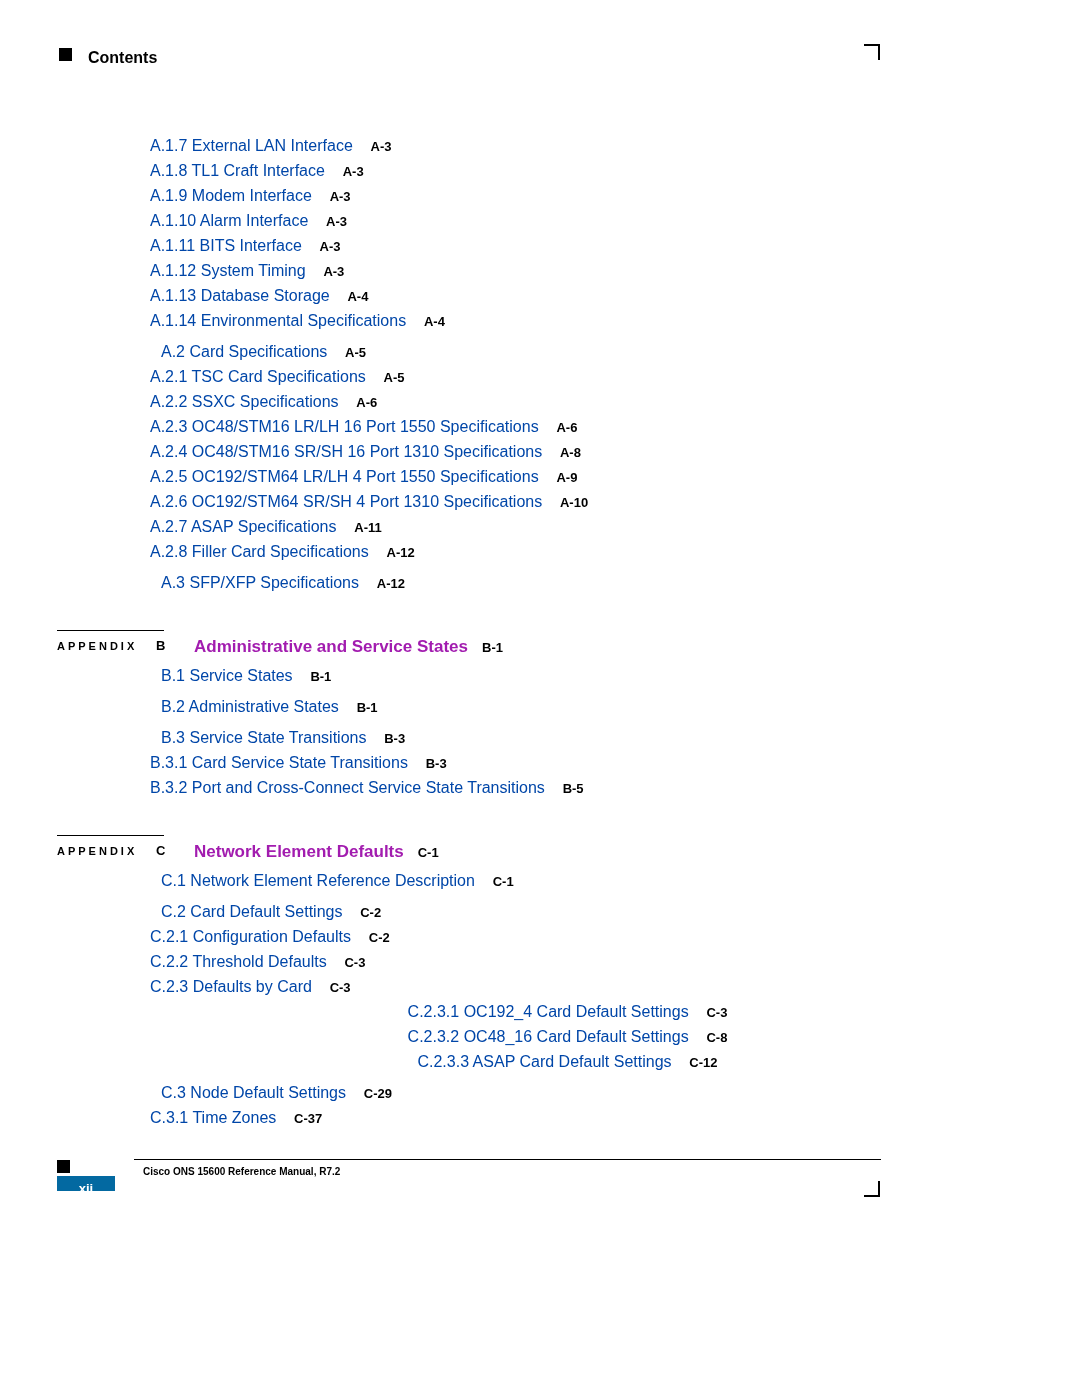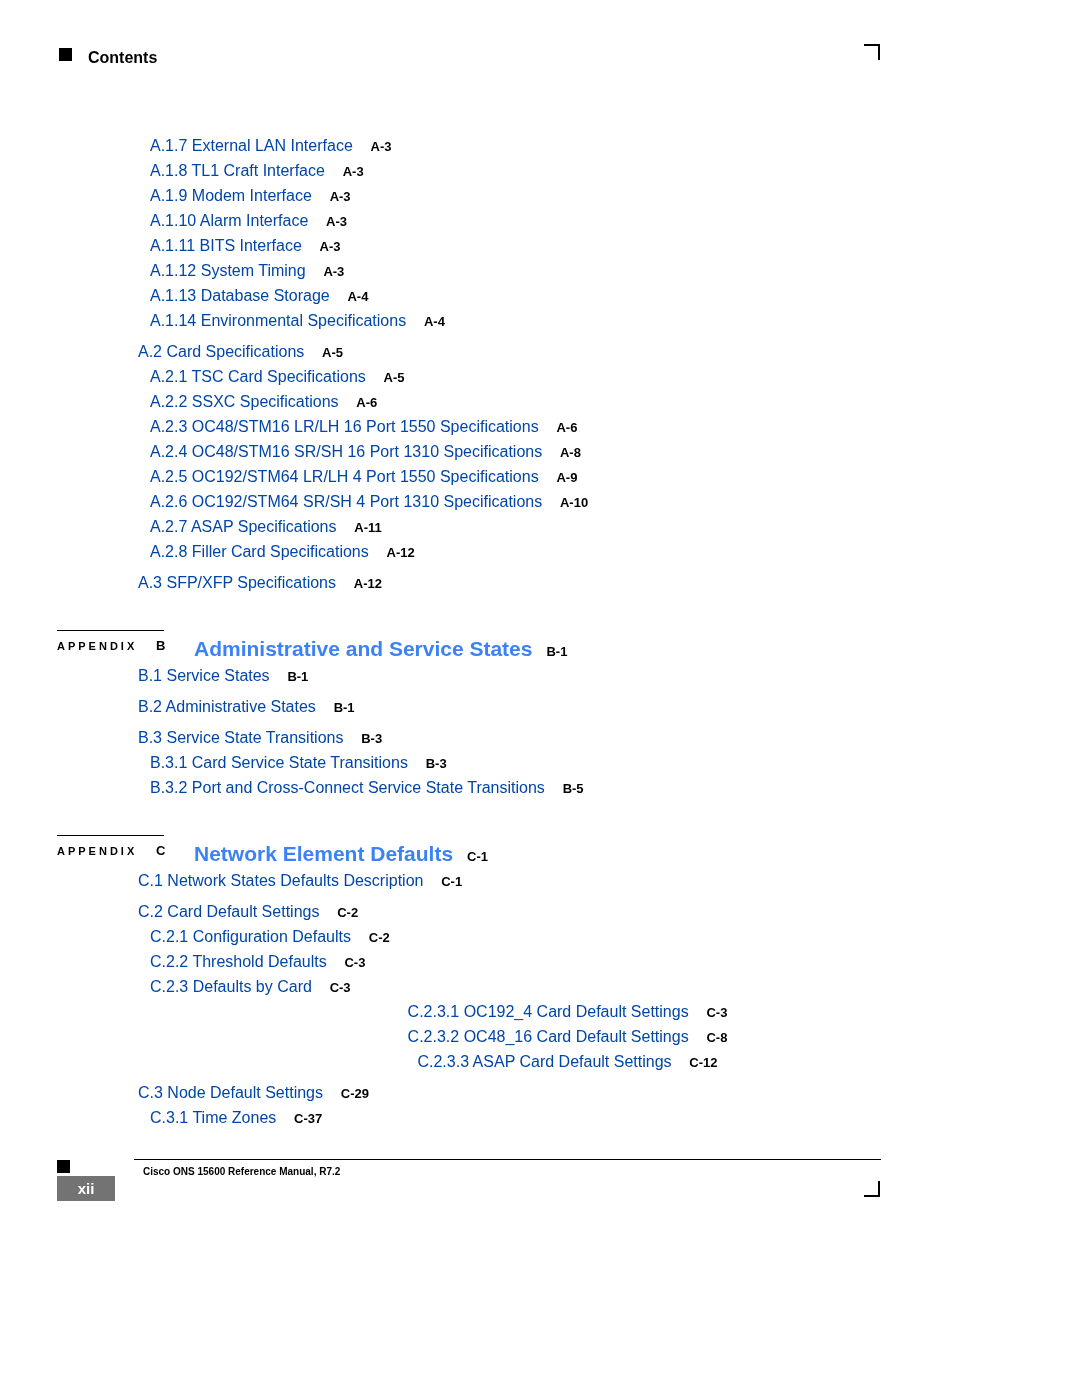--- a/index.html
+++ b/index.html
@@ -20,37 +20,37 @@
 
   
   .toc { position: absolute; left: 57px; top: 138px; width: 800px; }
   .entry { margin-bottom: 9px; line-height: 1.0; white-space: nowrap; }
   .link { color: #0046a8; }
   .pg   { font-weight: bold; color: #000; font-size: 13px; }
   .gap-sm { height: 6px; }
   .gap-md { height: 34px; }
 
   
-  .i1 { margin-left: 81px; }
+  .i1 { margin-left: 104px; }
   .i2 { margin-left: 93px; }
   .i3 { margin-left: 221px; text-align: center; }
 
   
   .apx-row { position: relative; height: 28px; margin-top: 6px; }
   .apx-rule { position: absolute; left: 0; top: -10px; width: 107px; border-top: 1px solid #000; }
   .apx-label { position: absolute; left: 0; top: 0; letter-spacing: 3px; font-size: 11px; font-weight: bold; }
   .apx-letter { position: absolute; left: 99px; top: -2px; font-size: 13px; font-weight: bold; letter-spacing: 0; }
   .apx-title { position: absolute; left: 137px; top: -3px; }
-  .apx-tlink { color: #3b82f6; font-weight: bold; font-size: 21px; }
+  .apx-tlink { color: #a21caf; font-weight: bold; font-size: 17px; }
   .apx-pg { font-weight: bold; font-size: 13px; margin-left: 14px; }
 
   
   .foot-rule { position: absolute; left: 134px; top: 1159px; width: 747px; border-top: 1px solid #000; }
   .foot-title { position: absolute; left: 143px; top: 1166px; font-size: 10px; font-weight: bold; }
-  .foot-page-box { position: absolute; left: 57px; top: 1176px; width: 58px; height: 25px; background: #737373; color: #fff; text-align: center; line-height: 25px; font-weight: bold; font-size: 15px; }
+  .foot-page-box { position: absolute; left: 57px; top: 1176px; width: 58px; height: 15px; background: #0369a1; color: #fff; text-align: center; line-height: 25px; font-weight: bold; font-size: 13px; }
   .foot-sq { position: absolute; left: 57px; top: 1160px; width: 13px; height: 13px; background: #000; }
 </style>
 </head>
 <body>
 
 <div class="page">
 
   <div class="hdr-square"></div>
   <div class="hdr-label">Contents</div>
   <div class="crop-tr"></div>
@@ -99,21 +99,21 @@
 
     <div class="gap-md"></div>
 
     <div class="apx-row">
       <div class="apx-rule"></div>
       <span class="apx-label">APPENDIX</span>
       <span class="apx-letter">C</span>
       <span class="apx-title"><span class="apx-tlink">Network Element Defaults</span><span class="apx-pg">C-1</span></span>
     </div>
 
-    <div class="entry i1"><span class="link">C.1  Network States Defaults Description</span>&nbsp;&nbsp;&nbsp;&nbsp;<span class="pg">C-1</span></div>
+    <div class="entry i1"><span class="link">C.1  Network Element Reference Description</span>&nbsp;&nbsp;&nbsp;&nbsp;<span class="pg">C-1</span></div>
     <div class="gap-sm"></div>
     <div class="entry i1"><span class="link">C.2  Card Default Settings</span>&nbsp;&nbsp;&nbsp;&nbsp;<span class="pg">C-2</span></div>
     <div class="entry i2"><span class="link">C.2.1  Configuration Defaults</span>&nbsp;&nbsp;&nbsp;&nbsp;<span class="pg">C-2</span></div>
     <div class="entry i2"><span class="link">C.2.2  Threshold Defaults</span>&nbsp;&nbsp;&nbsp;&nbsp;<span class="pg">C-3</span></div>
     <div class="entry i2"><span class="link">C.2.3  Defaults by Card</span>&nbsp;&nbsp;&nbsp;&nbsp;<span class="pg">C-3</span></div>
     <div class="entry i3"><span class="link">C.2.3.1  OC192_4 Card Default Settings</span>&nbsp;&nbsp;&nbsp;&nbsp;<span class="pg">C-3</span></div>
     <div class="entry i3"><span class="link">C.2.3.2  OC48_16 Card Default Settings</span>&nbsp;&nbsp;&nbsp;&nbsp;<span class="pg">C-8</span></div>
     <div class="entry i3"><span class="link">C.2.3.3  ASAP Card Default Settings</span>&nbsp;&nbsp;&nbsp;&nbsp;<span class="pg">C-12</span></div>
     <div class="gap-sm"></div>
     <div class="entry i1"><span class="link">C.3  Node Default Settings</span>&nbsp;&nbsp;&nbsp;&nbsp;<span class="pg">C-29</span></div>

